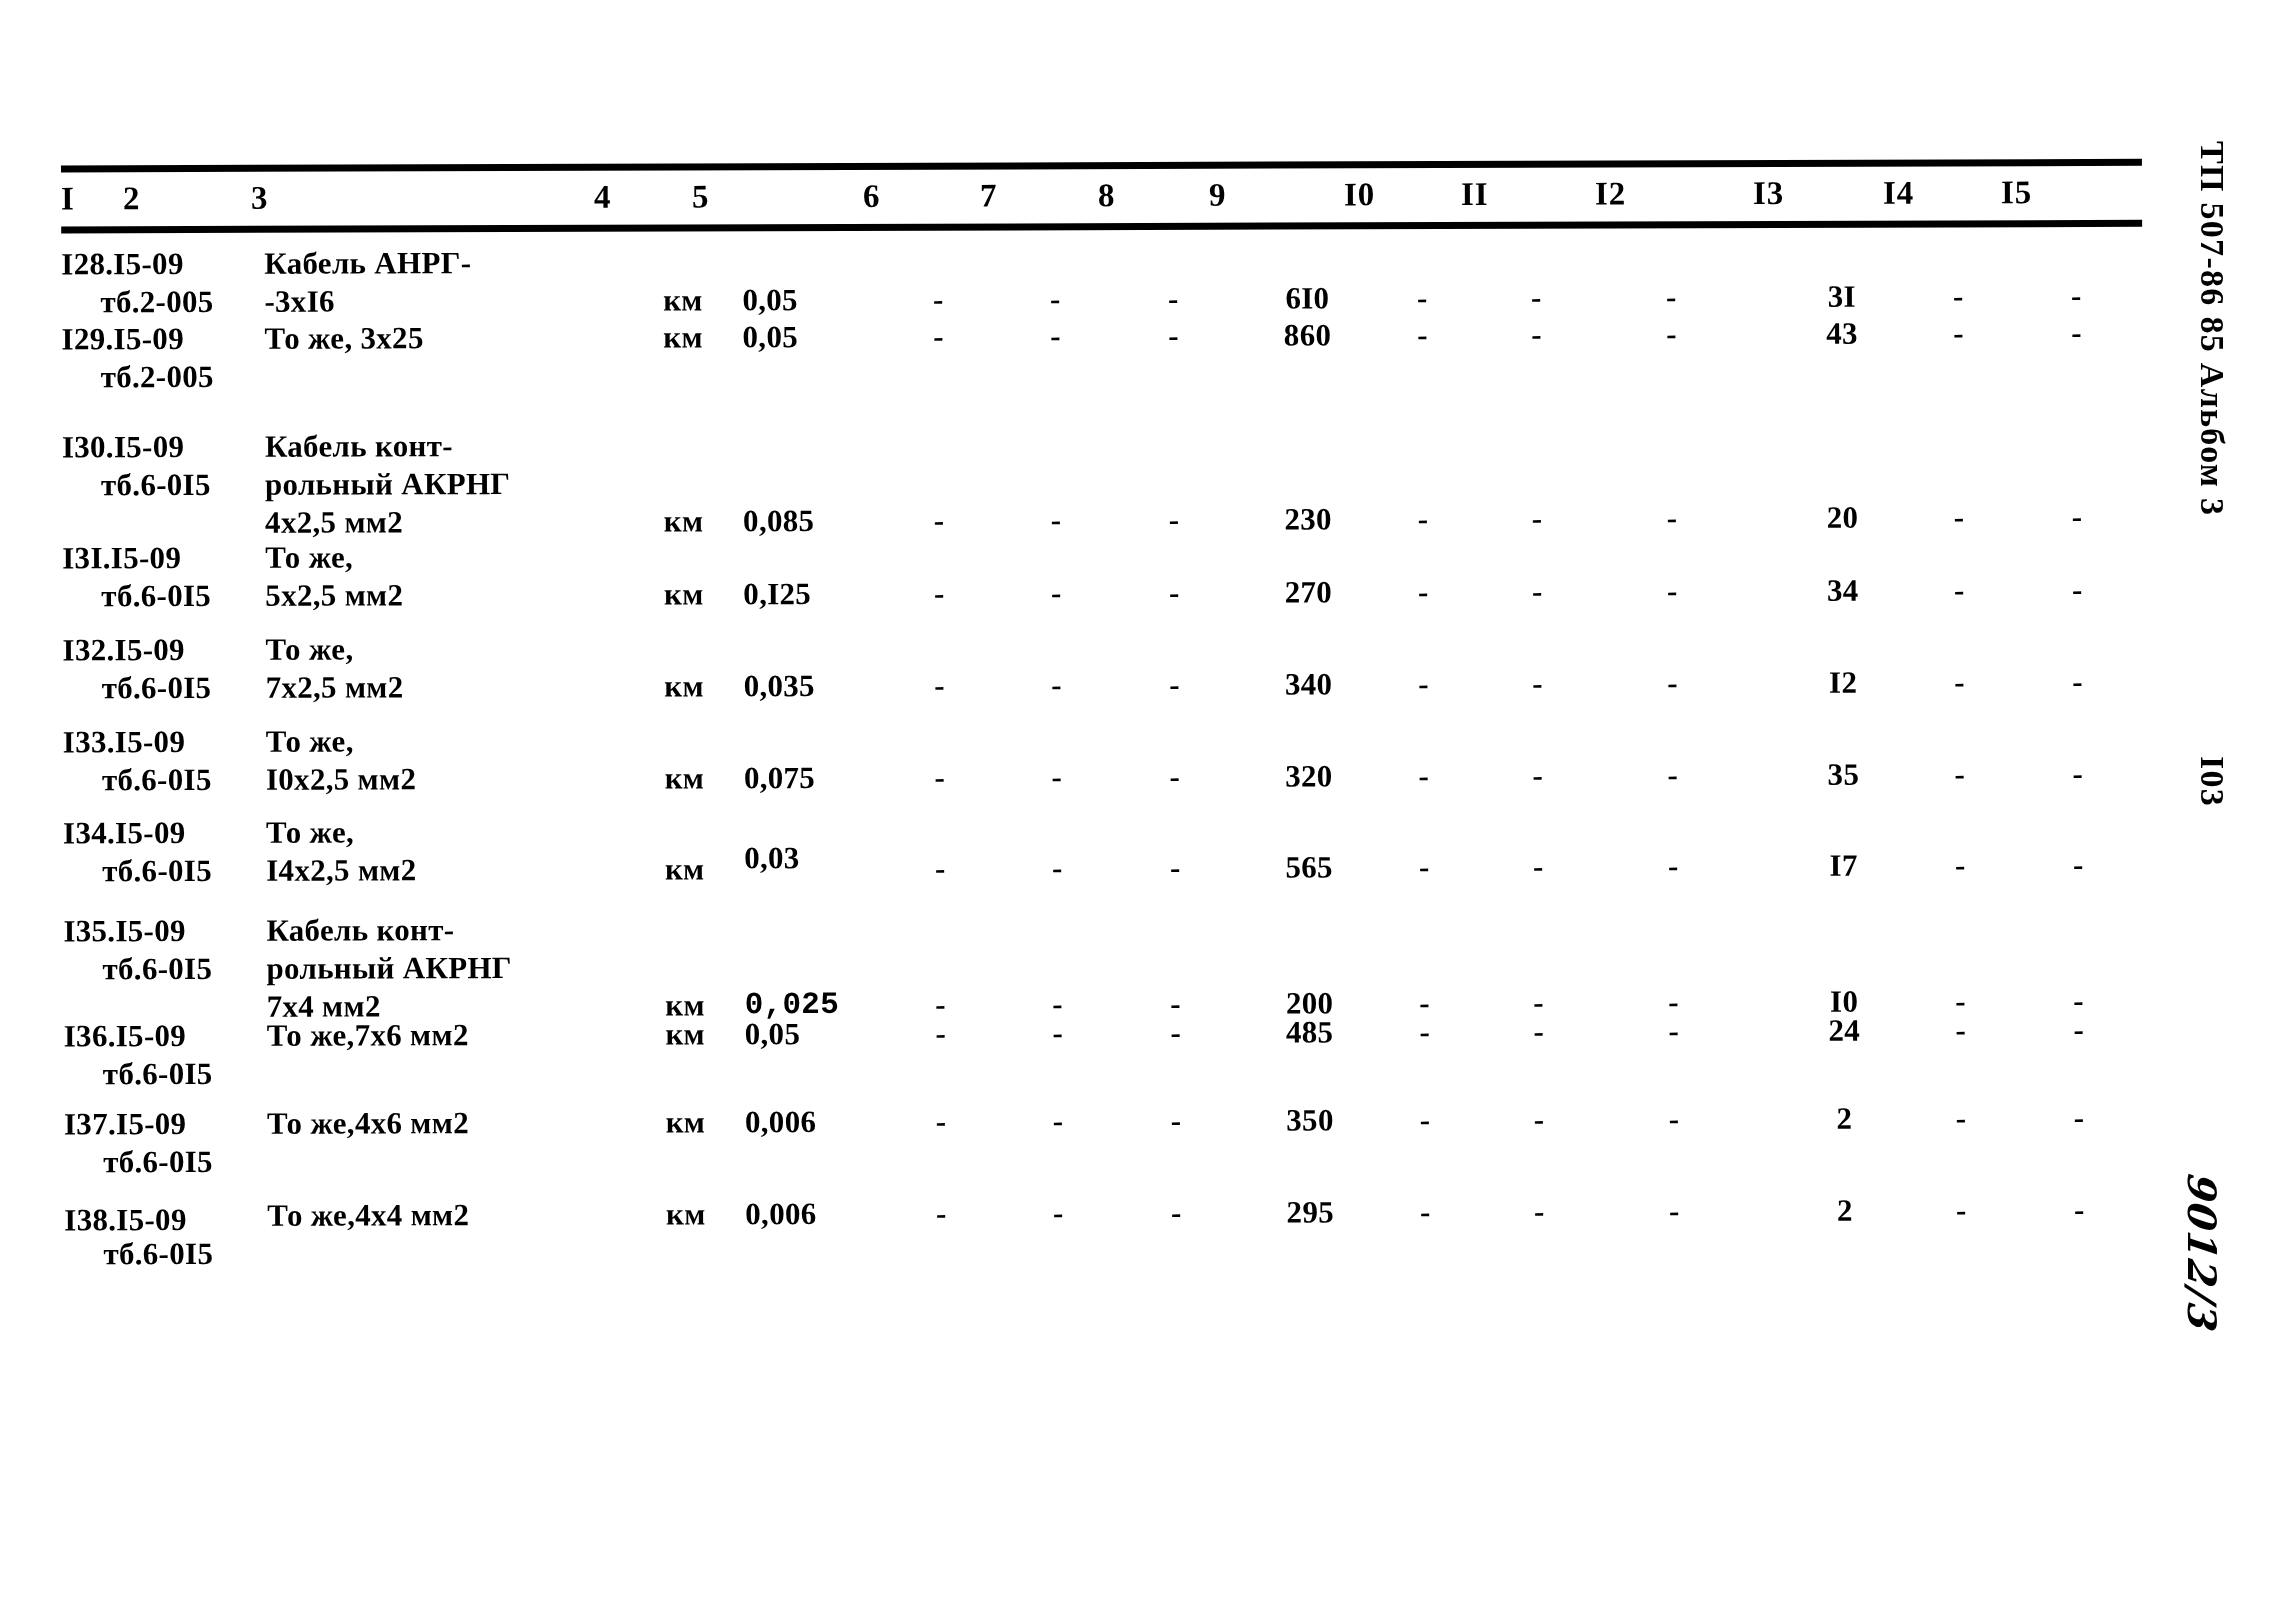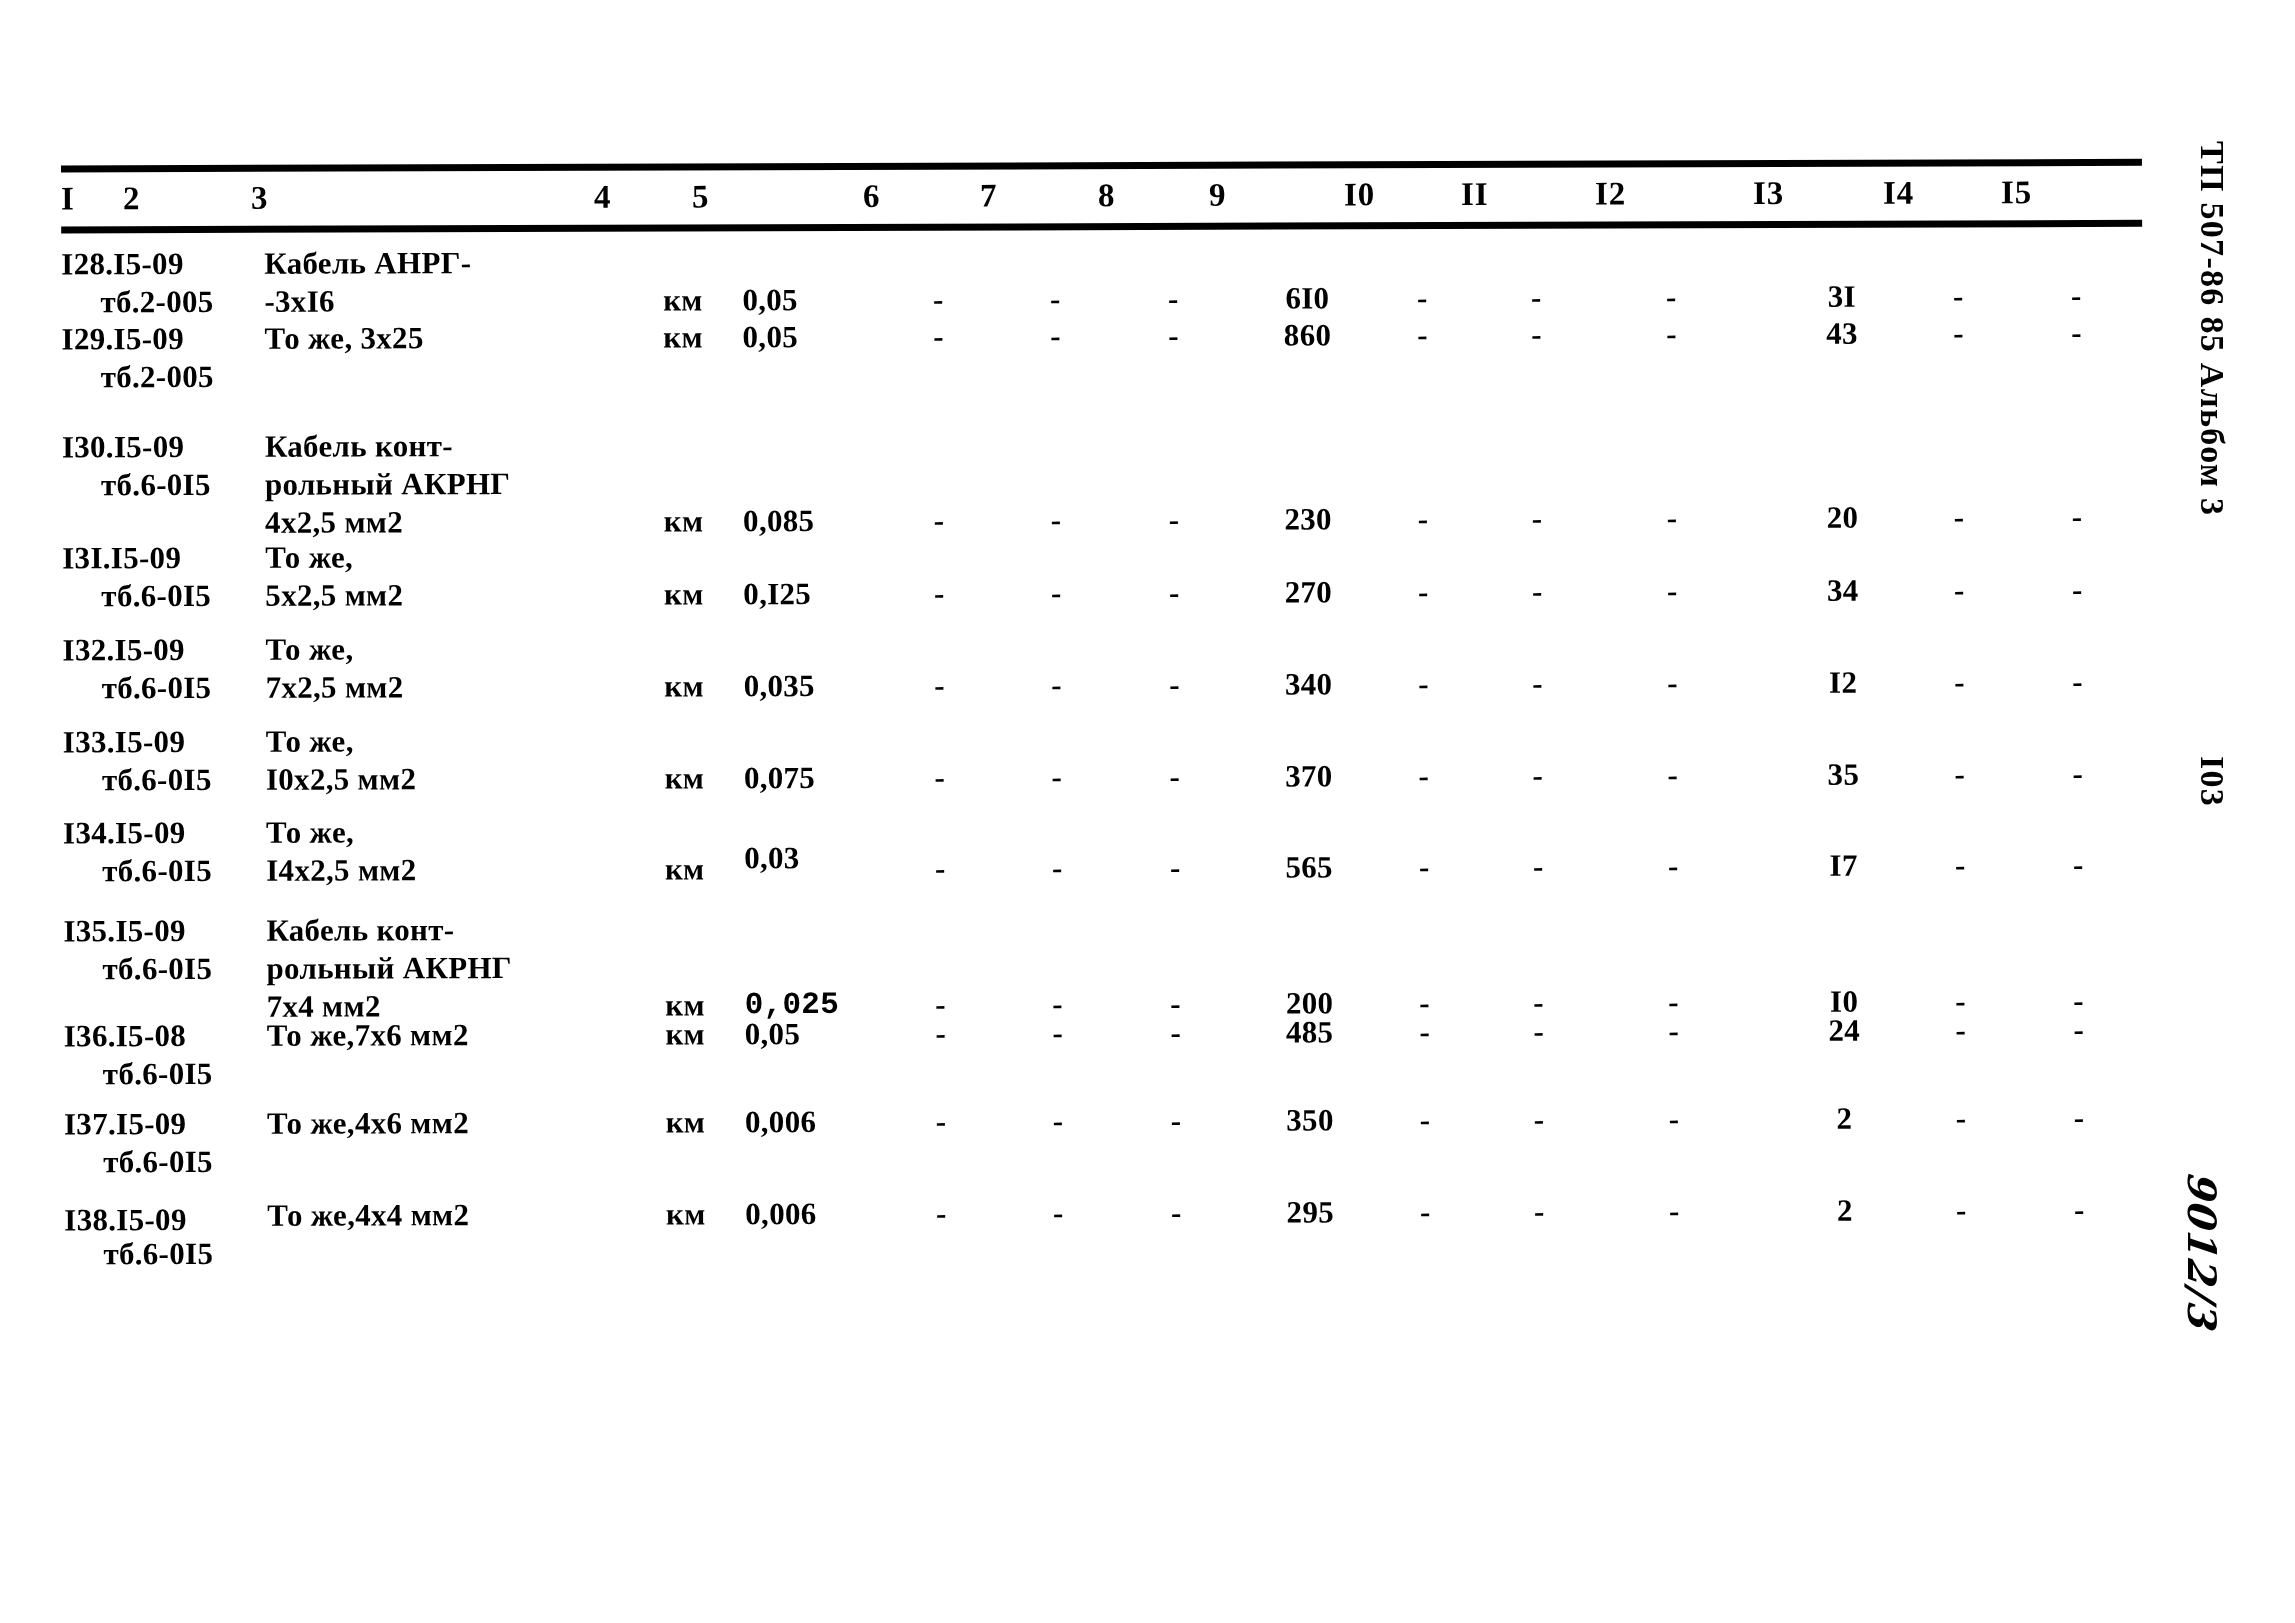--- a/index.html
+++ b/index.html
@@ -255,21 +255,21 @@
         <div class="row" style="height: 92px; position: absolute; top: 478px; left: 0px;">
           <div class="cell code" style="top: 0px;">I33.I5-09</div>
           <div class="cell code2" style="top: 38px;">тб.6-0I5</div>
           <div class="cell name" style="top: 0px;">То же,</div>
           <div class="cell name" style="top: 38px;">I0х2,5 мм2</div>
           <div class="cell unit" style="top: 38px;">км</div>
           <div class="cell c5" style="top: 38px;">0,075</div>
           <div class="cell c6" style="top: 38px;">-</div>
           <div class="cell c7" style="top: 38px;">-</div>
           <div class="cell c8" style="top: 38px;">-</div>
-          <div class="cell c9" style="top: 38px;">370</div>
+          <div class="cell c9" style="top: 38px;">320</div>
           <div class="cell c10" style="top: 38px;">-</div>
           <div class="cell c11" style="top: 38px;">-</div>
           <div class="cell c12" style="top: 38px;">-</div>
           <div class="cell c13" style="top: 38px;">35</div>
           <div class="cell c14" style="top: 38px;">-</div>
           <div class="cell c15" style="top: 38px;">-</div>
         </div>
         <div class="row" style="height: 98px; position: absolute; top: 569px; left: 0px;">
           <div class="cell code" style="top: 0px;">I34.I5-09</div>
           <div class="cell code2" style="top: 38px;">тб.6-0I5</div>
@@ -301,21 +301,21 @@
           <div class="cell c8" style="top: 76px;">-</div>
           <div class="cell c9" style="top: 76px;">200</div>
           <div class="cell c10" style="top: 76px;">-</div>
           <div class="cell c11" style="top: 76px;">-</div>
           <div class="cell c12" style="top: 76px;">-</div>
           <div class="cell c13" style="top: 76px;">I0</div>
           <div class="cell c14" style="top: 76px;">-</div>
           <div class="cell c15" style="top: 76px;">-</div>
         </div>
         <div class="row" style="height: 88px; position: absolute; top: 772px; left: 0px;">
-          <div class="cell code" style="top: 0px;">I36.I5-08</div>
+          <div class="cell code" style="top: 0px;">I36.I5-09</div>
           <div class="cell code2" style="top: 38px;">тб.6-0I5</div>
           <div class="cell name" style="top: 0px;">То же,7х6 мм2</div>
           <div class="cell unit" style="top: 0px;">км</div>
           <div class="cell c5" style="top: 0px;">0,05</div>
           <div class="cell c6" style="top: 0px;">-</div>
           <div class="cell c7" style="top: 0px;">-</div>
           <div class="cell c8" style="top: 0px;">-</div>
           <div class="cell c9" style="top: 0px;">485</div>
           <div class="cell c10" style="top: 0px;">-</div>
           <div class="cell c11" style="top: 0px;">-</div>

